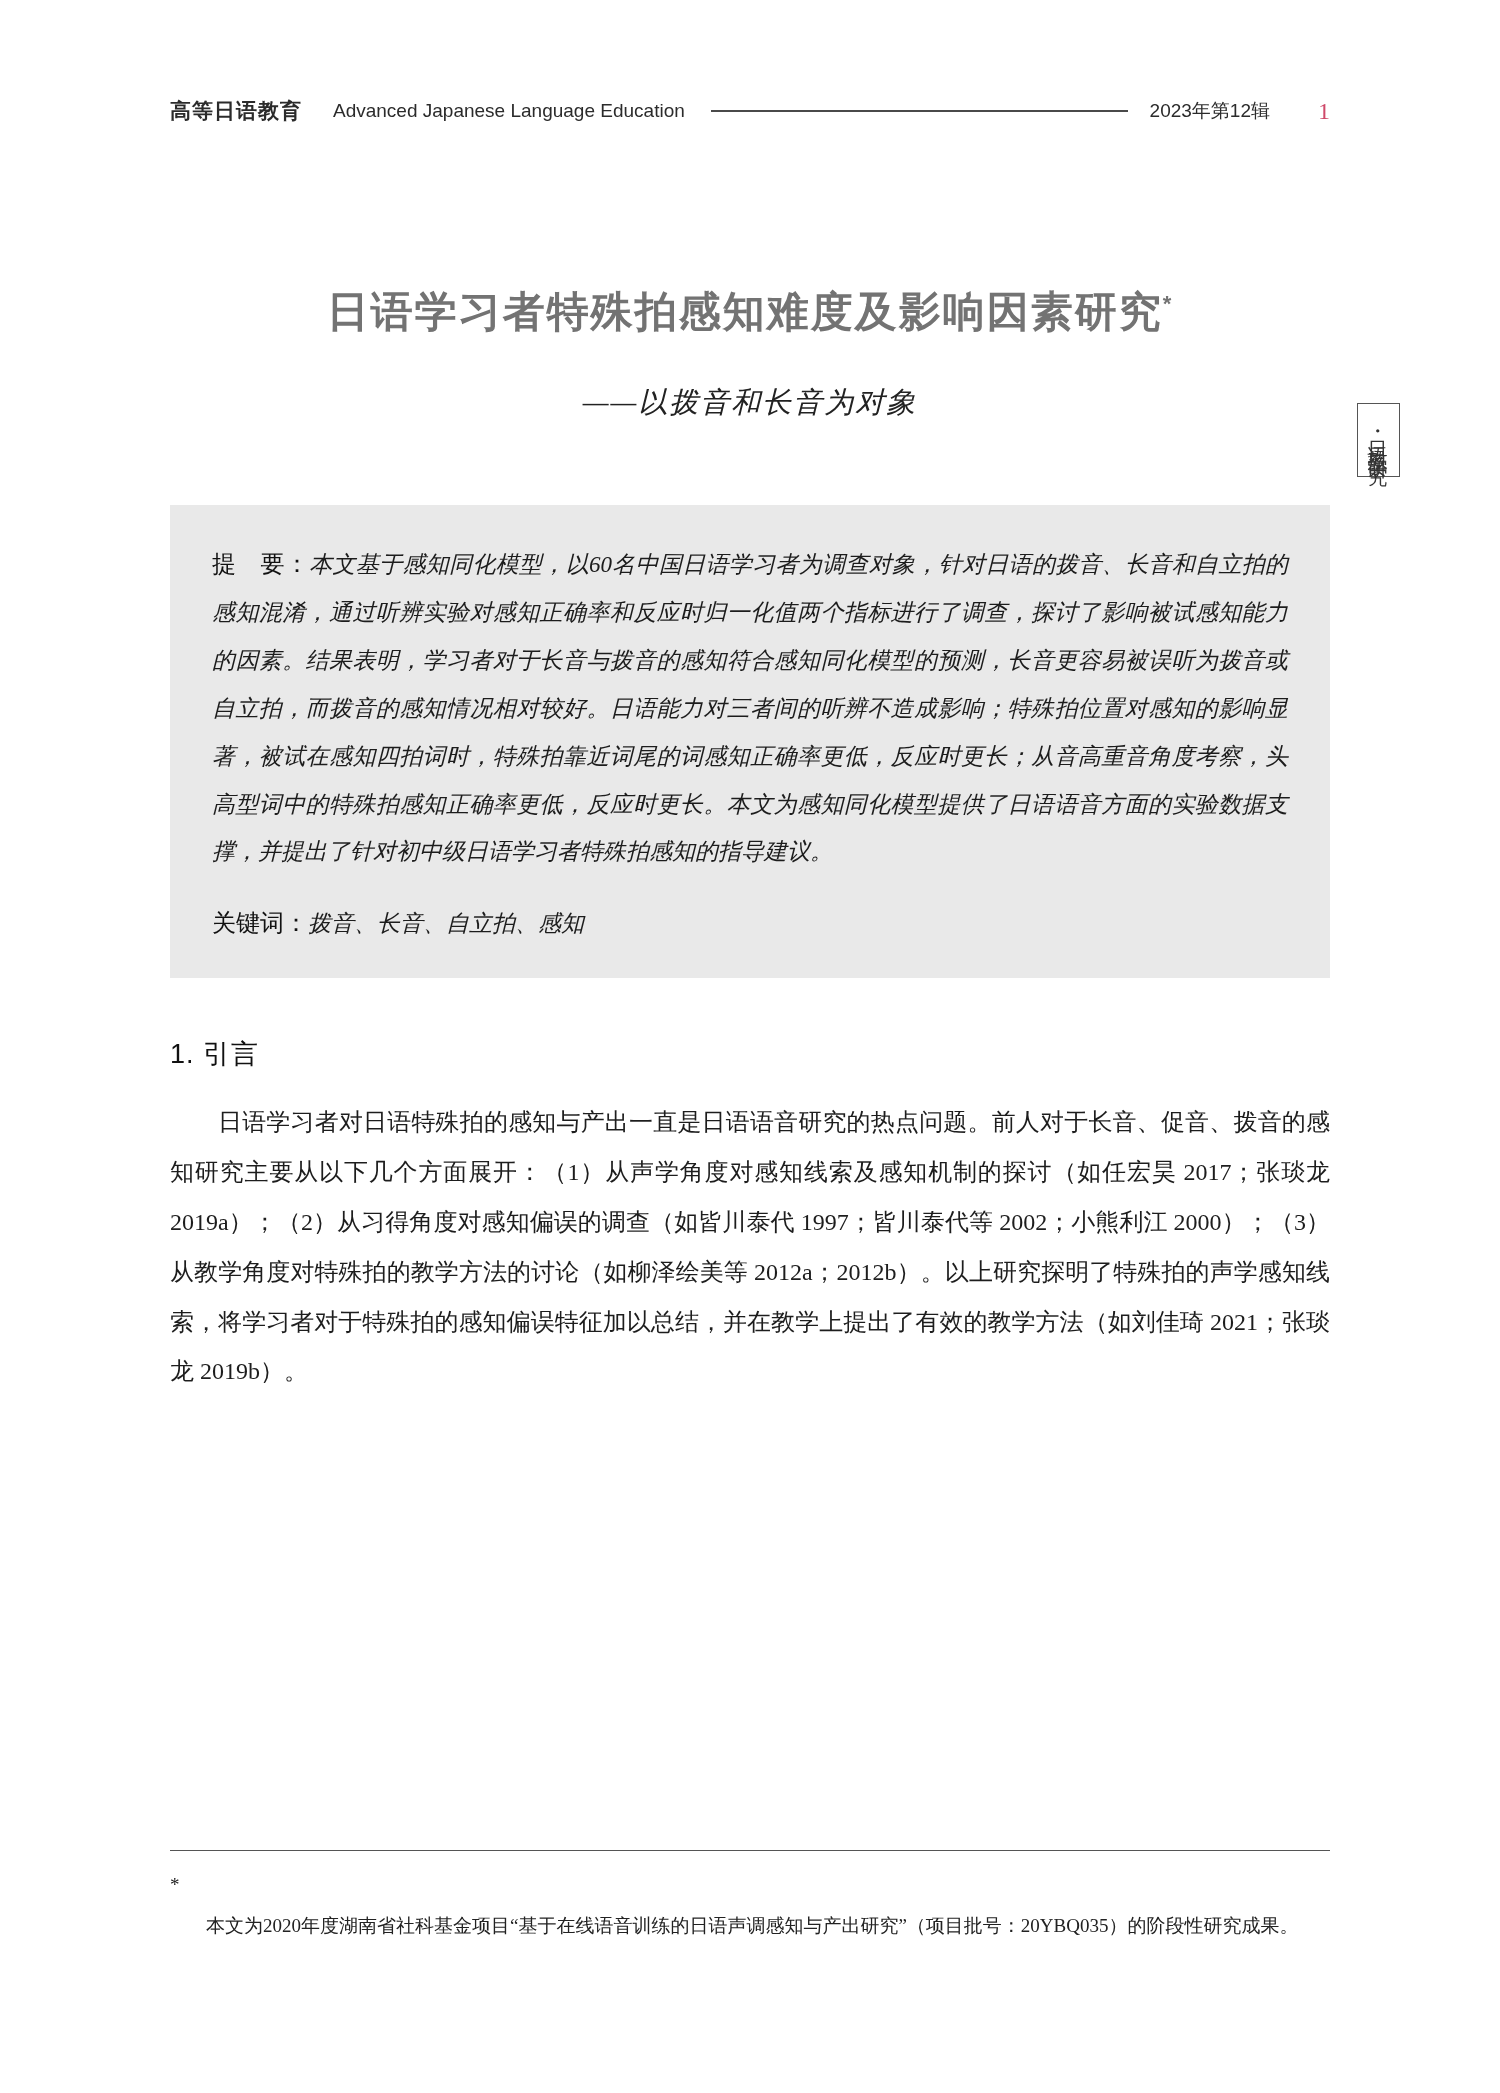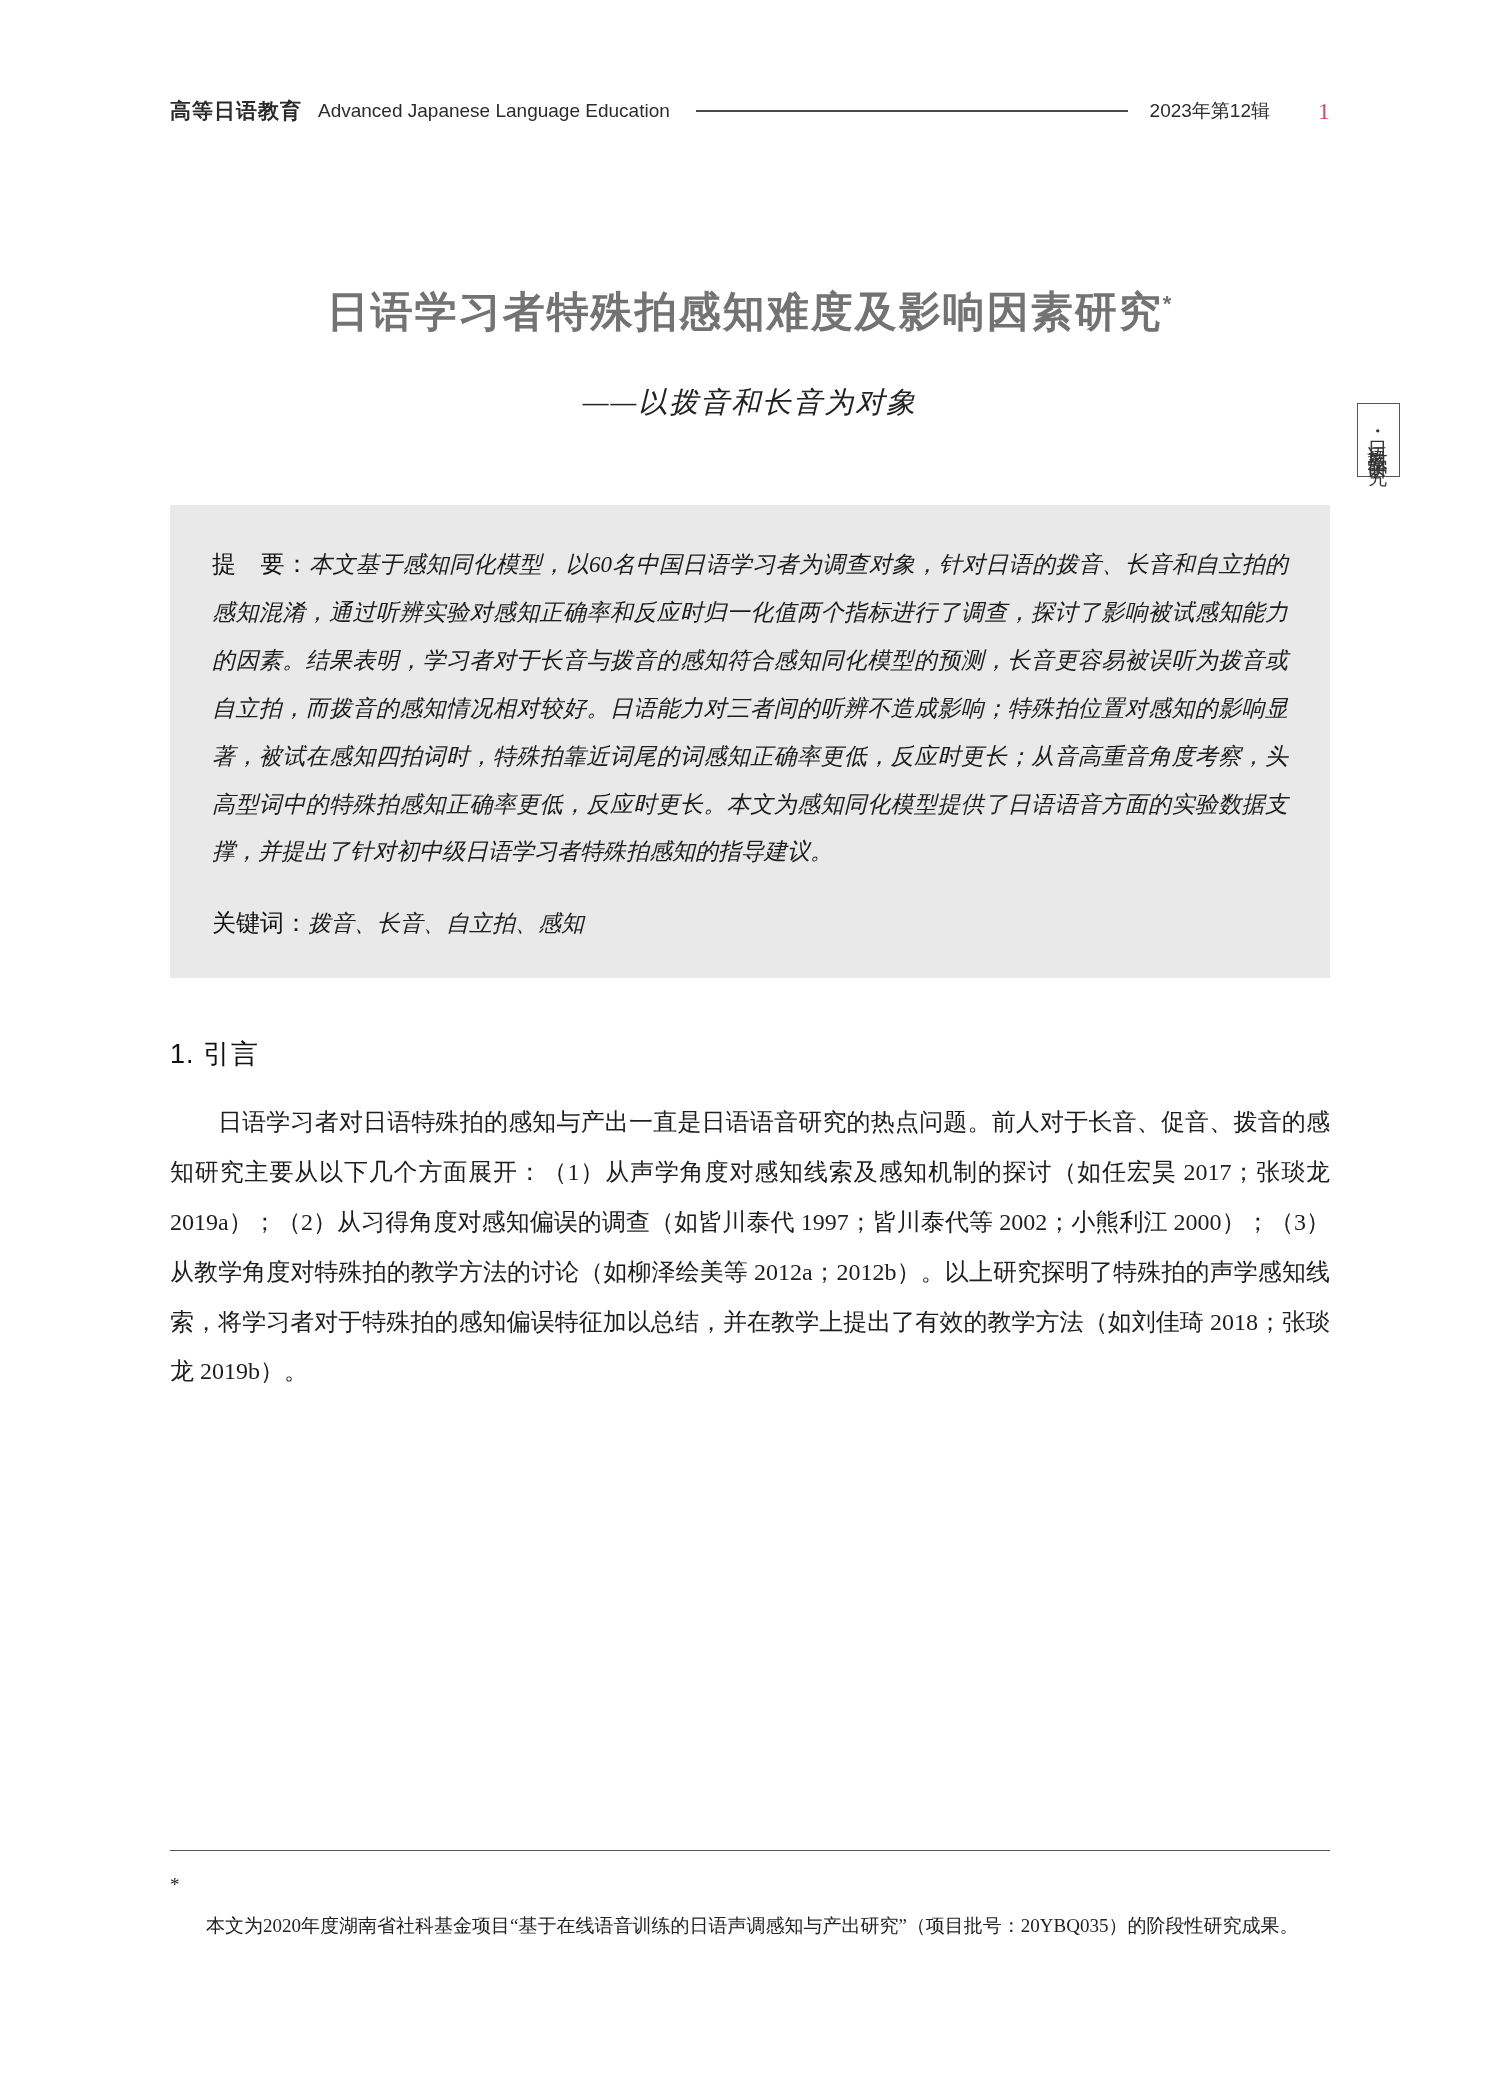--- a/index.html
+++ b/index.html
@@ -30,21 +30,21 @@
   .journal-cn {
     font-size: 21px;
     font-weight: 700;
     color: #2b2b2b;
     letter-spacing: 1px;
     white-space: nowrap;
   }
   .journal-en {
     font-size: 19px;
     color: #2b2b2b;
-    margin-left: 16px;
+    margin-left: 31px;
     white-space: nowrap;
   }
   .head-rule {
     flex: 1;
     height: 0;
     border-top: 2px solid #4a4a4a;
     margin: 0 22px 0 26px;
   }
   .issue {
     font-size: 19px;
@@ -210,21 +210,21 @@
   <aside class="side-tab">・日语教学研究・</aside>
 
   <div class="abstract-box" id="abstract-box" style="background: rgb(233, 233, 233);">
     <p class="abstract-para"><span class="abstract-label">提　要：</span><span class="abstract-text">本文基于感知同化模型，以60名中国日语学习者为调查对象，针对日语的拨音、长音和自立拍的感知混淆，通过听辨实验对感知正确率和反应时归一化值两个指标进行了调查，探讨了影响被试感知能力的因素。结果表明，学习者对于长音与拨音的感知符合感知同化模型的预测，长音更容易被误听为拨音或自立拍，而拨音的感知情况相对较好。日语能力对三者间的听辨不造成影响；特殊拍位置对感知的影响显著，被试在感知四拍词时，特殊拍靠近词尾的词感知正确率更低，反应时更长；从音高重音角度考察，头高型词中的特殊拍感知正确率更低，反应时更长。本文为感知同化模型提供了日语语音方面的实验数据支撑，并提出了针对初中级日语学习者特殊拍感知的指导建议。</span></p>
     <p class="keywords-para"><span class="abstract-label">关键词：</span><span class="abstract-text">拨音、长音、自立拍、感知</span></p>
   </div>
 
   <h3 class="section-heading">1. 引言</h3>
 
   <div class="body-copy">
-    <p class="body-para">日语学习者对日语特殊拍的感知与产出一直是日语语音研究的热点问题。前人对于长音、促音、拨音的感知研究主要从以下几个方面展开：（1）从声学角度对感知线索及感知机制的探讨（如任宏昊 2017；张琰龙 2019a）；（2）从习得角度对感知偏误的调查（如皆川泰代 1997；皆川泰代等 2002；小熊利江 2000）；（3）从教学角度对特殊拍的教学方法的讨论（如柳泽绘美等 2012a；2012b）。以上研究探明了特殊拍的声学感知线索，将学习者对于特殊拍的感知偏误特征加以总结，并在教学上提出了有效的教学方法（如刘佳琦 2018；张琰龙 2019b）。</p>
+    <p class="body-para">日语学习者对日语特殊拍的感知与产出一直是日语语音研究的热点问题。前人对于长音、促音、拨音的感知研究主要从以下几个方面展开：（1）从声学角度对感知线索及感知机制的探讨（如任宏昊 2017；张琰龙 2019a）；（2）从习得角度对感知偏误的调查（如皆川泰代 1997；皆川泰代等 2002；小熊利江 2000）；（3）从教学角度对特殊拍的教学方法的讨论（如柳泽绘美等 2012a；2012b）。以上研究探明了特殊拍的声学感知线索，将学习者对于特殊拍的感知偏误特征加以总结，并在教学上提出了有效的教学方法（如刘佳琦 2021；张琰龙 2019b）。</p>
   </div>
 
   <div class="footnote-block">
     <div class="footnote-row">
       <span class="footnote-marker">*</span>
       <span class="footnote-text">本文为2020年度湖南省社科基金项目“基于在线语音训练的日语声调感知与产出研究”（项目批号：20YBQ035）的阶段性研究成果。</span>
     </div>
   </div>
 
 </div>

